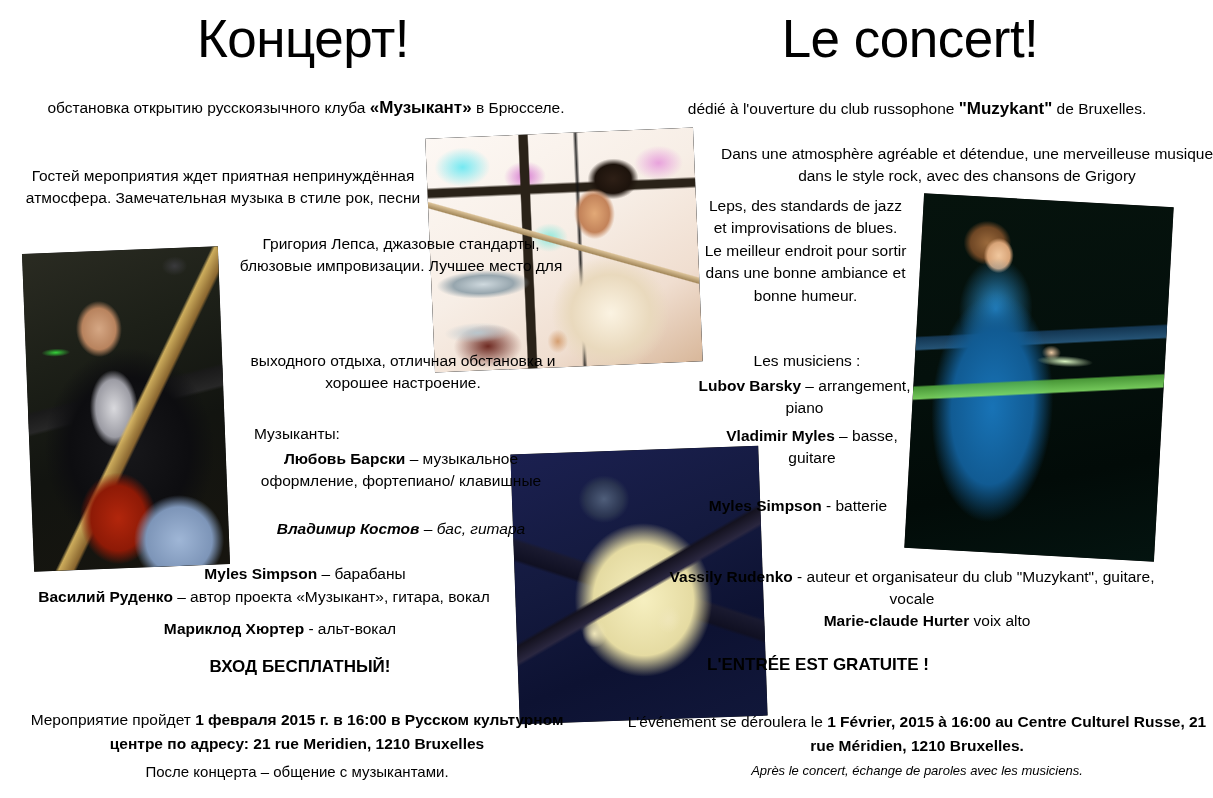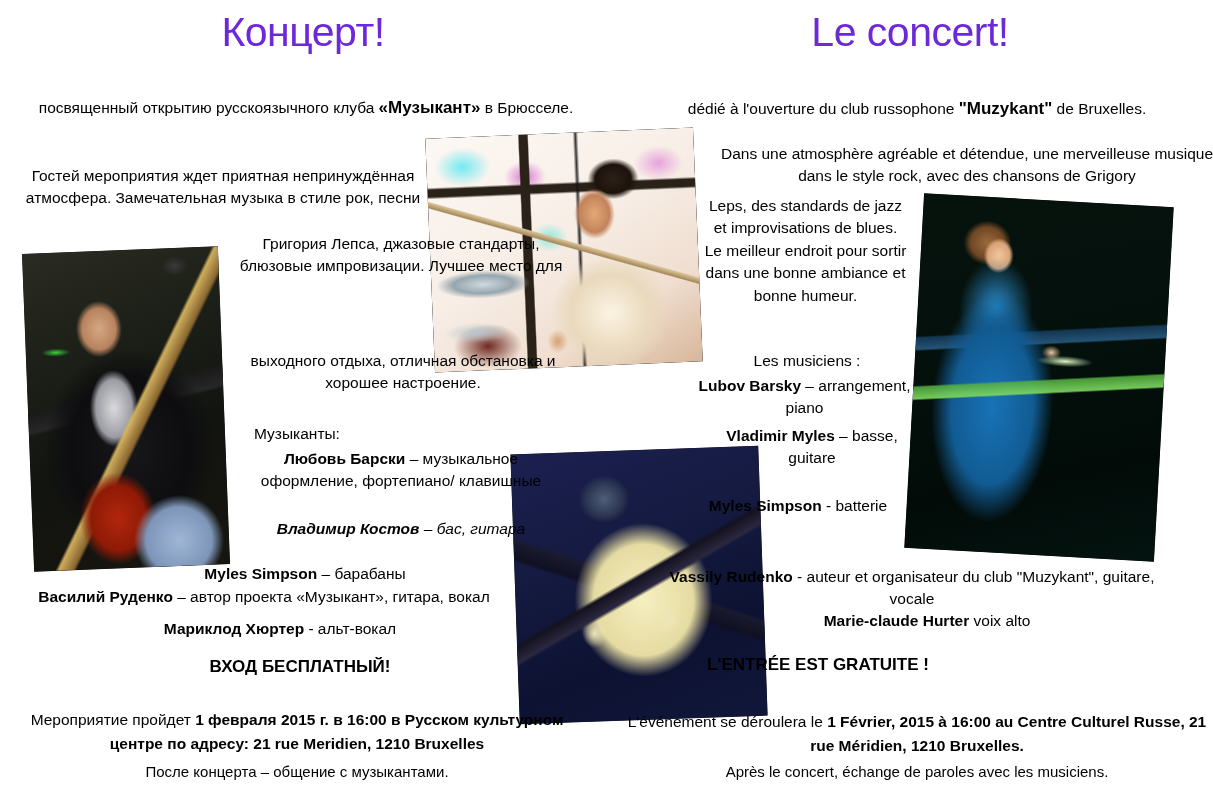--- a/index.html
+++ b/index.html
@@ -11,26 +11,26 @@
     overflow:hidden;
     position:relative;
   }
   #poster{position:relative;width:1213px;height:798px;overflow:hidden;background:#fff;}
 
   
   .col-ru{position:absolute;left:0;top:0;width:606px;height:798px;}
   .col-fr{position:absolute;left:607px;top:0;width:606px;height:673px;}
 
   .title{
-    font-size:41px;
+    font-size:53px;
     font-weight:400;
     line-height:1.0;
     text-align:center;
     letter-spacing:-0.5px;
-    color:#6d28d9;
+    color:#000000;
   }
   .title-ru{position:absolute;left:0;top:12px;width:606px;}
   .title-fr{position:absolute;left:0;top:12px;width:606px;}
 
   .sub{
     font-size:15.5px;
     line-height:1.5;
     text-align:center;
   }
   .sub b{font-weight:bold;font-size:17px;}
@@ -66,21 +66,21 @@
   .fr-mus-head{position:absolute;left:100px;top:352px;width:200px;text-align:center;font-size:15.5px;}
   .fr-mus-1{position:absolute;left:90px;top:375px;width:215px;text-align:center;font-size:15.5px;line-height:1.45;}
   .fr-mus-2{position:absolute;left:110px;top:425px;width:190px;text-align:center;font-size:15.5px;line-height:1.45;}
   .fr-mus-3{position:absolute;left:96px;top:495px;width:190px;text-align:center;font-size:15.5px;line-height:1.45;}
   .fr-mus-4{position:absolute;left:40px;top:566px;width:530px;text-align:center;font-size:15.5px;line-height:1.45;}
   .fr-mus-5{position:absolute;left:100px;top:612px;width:440px;text-align:center;font-size:15.5px;}
 
   .free-fr{position:absolute;left:100px;top:655px;width:440px;font-size:17px;font-weight:bold;}
 
   .fr-when{position:absolute;left:20px;top:710px;width:580px;text-align:center;font-size:15.5px;line-height:1.55;}
-  .fr-after{position:absolute;left:20px;top:763px;width:580px;text-align:center;font-size:15px;}
+  .fr-after{position:absolute;left:20px;top:763px;width:580px;text-align:center;font-size:13px;font-style:italic;}
 
   b.nm{font-weight:bold;}
 
   
   .photo{position:absolute;overflow:hidden;background:#111;}
   .photo .inner{position:absolute;inset:0;}
 
   
   #photo-guitarist-left{
     left:28px;top:250px;width:196px;height:318px;
@@ -215,21 +215,21 @@
 
   <div class="photo" id="photo-pianist">
     <div class="inner"></div>
   </div>
 
   <div class="col-ru">
 
     <div class="title title-ru">Концерт!</div>
 
     <div class="sub sub-ru">
-      <span>посвященный открытию русскоязычного клуба </span><b>«Музыкант»</b><span> в Брюсселе.</span>
+      <span>обстановка открытию русскоязычного клуба </span><b>«Музыкант»</b><span> в Брюсселе.</span>
     </div>
 
     <div class="para ru-p1">Гостей мероприятия ждет приятная непринуждённая атмосфера. Замечательная музыка в стиле рок, песни</div>
     <div class="para ru-p2">Григория Лепса, джазовые стандарты, блюзовые импровизации. Лучшее место для</div>
     <div class="para ru-p2b">выходного отдыха, отличная обстановка и хорошее настроение.</div>
 
     <div class="ru-mus-head">Музыканты:</div>
 
     <div class="ru-mus-1">
       <b class="nm">Любовь Барски</b><span> – музыкальное оформление, фортепиано/ клавишные</span>

